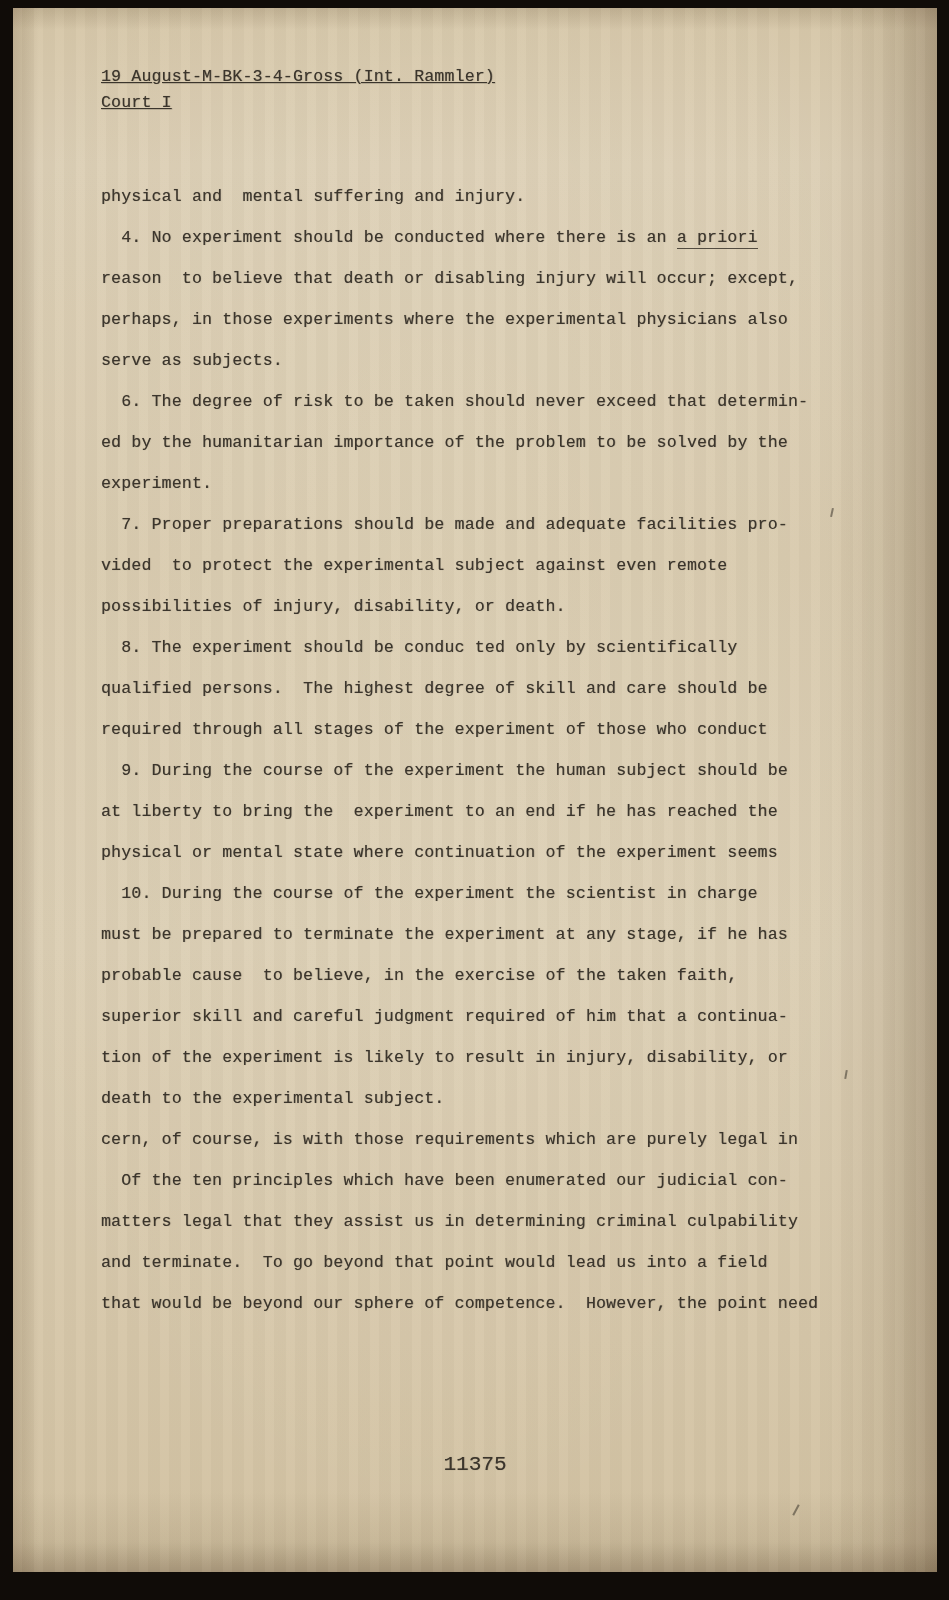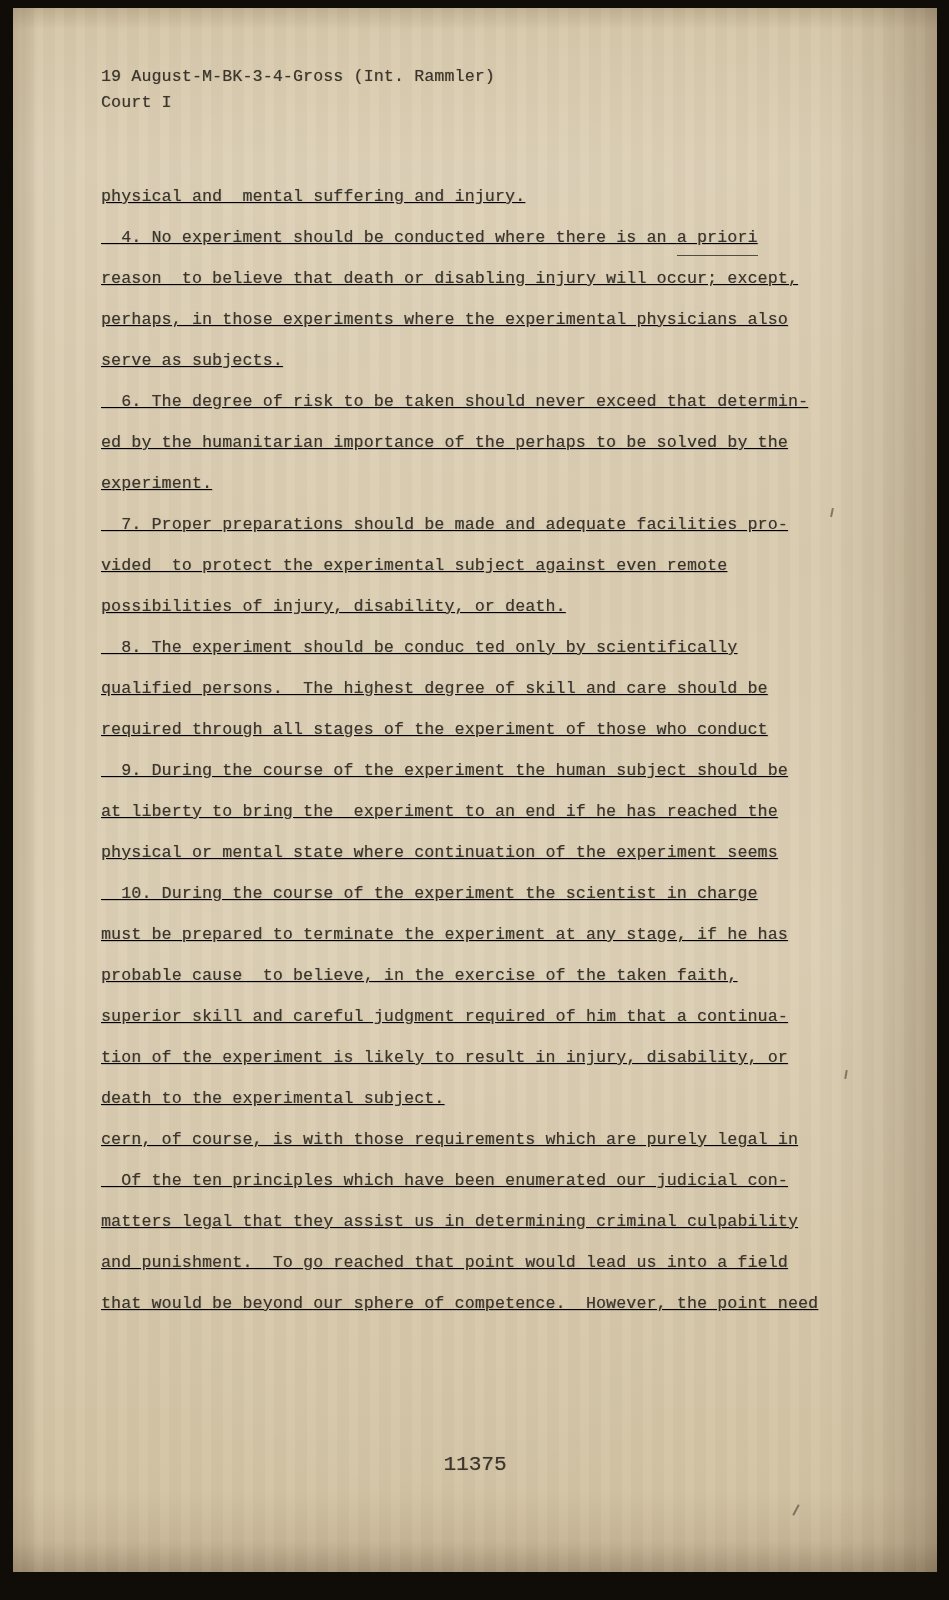--- a/index.html
+++ b/index.html
@@ -35,27 +35,28 @@
     color: #3b352c;
     text-shadow: 0.4px 0.4px 0.7px rgba(59,53,44,0.55);
     letter-spacing: 0.2px;
   }
   .header {
     position: absolute; left: 88px; top: 56px;
   }
   .header .line {
     height: 26px; line-height: 26px;
     font-size: 16.5px;
+    text-decoration: underline;
   }
   .content {
-    position: absolute; left: 88px; top: 168px; right: 76px; text-decoration: underline;
+    position: absolute; left: 88px; top: 168px; right: 76px;
   }
   .u {
     border-bottom: 1.5px solid rgba(59,53,44,0.85);
-    padding-bottom: 8px;
+    padding-bottom: 1px;
   }
   .pageno {
     position: absolute;
     top: 1436px; left: 0; width: 100%;
     text-align: center;
     font-size: 21px;
     height: 41px; line-height: 41px;
     color: #3b352c;
     text-shadow: 0.4px 0.4px 0.7px rgba(59,53,44,0.55);
     white-space: pre;
@@ -78,41 +79,41 @@
     </div>
 
     <div class="content">
       <div class="line">physical and  mental suffering and injury.</div>
       <div class="line"><span>  4. No experiment should be conducted where there is an </span><span class="u">a priori</span></div>
       <div>
           <div class="line">reason  to believe that death or disabling injury will occur; except,</div>
           <div class="line">perhaps, in those experiments where the experimental physicians also</div>
           <div class="line">serve as subjects.</div>
           <div class="line">  6. The degree of risk to be taken should never exceed that determin-</div>
-          <div class="line">ed by the humanitarian importance of the perhaps to be solved by the</div>
+          <div class="line">ed by the humanitarian importance of the problem to be solved by the</div>
           <div class="line">experiment.</div>
           <div class="line">  7. Proper preparations should be made and adequate facilities pro-</div>
           <div class="line">vided  to protect the experimental subject against even remote</div>
           <div class="line">possibilities of injury, disability, or death.</div>
           <div class="line">  8. The experiment should be conduc ted only by scientifically</div>
           <div class="line">qualified persons.  The highest degree of skill and care should be</div>
           <div class="line">required through all stages of the experiment of those who conduct</div>
           <div class="line">  9. During the course of the experiment the human subject should be</div>
           <div class="line">at liberty to bring the  experiment to an end if he has reached the</div>
           <div class="line">physical or mental state where continuation of the experiment seems</div>
           <div class="line">  10. During the course of the experiment the scientist in charge</div>
           <div class="line">must be prepared to terminate the experiment at any stage, if he has</div>
           <div class="line">probable cause  to believe, in the exercise of the taken faith,</div>
           <div class="line">superior skill and careful judgment required of him that a continua-</div>
           <div class="line">tion of the experiment is likely to result in injury, disability, or</div>
           <div class="line">death to the experimental subject.</div>
           <div class="line">cern, of course, is with those requirements which are purely legal in</div>
           <div class="line">  Of the ten principles which have been enumerated our judicial con-</div>
           <div class="line">matters legal that they assist us in determining criminal culpability</div>
-          <div class="line">and punishment.  To go reached that point would lead us into a field</div>
+          <div class="line">and terminate.  To go beyond that point would lead us into a field</div>
           <div class="line">that would be beyond our sphere of competence.  However, the point need</div>
         </div>
     </div>
 
     <div class="pageno">11375</div>
 
     <div class="artifact a1"></div>
     <div class="artifact a2"></div>
     <div class="artifact a3"></div>
   </div>

